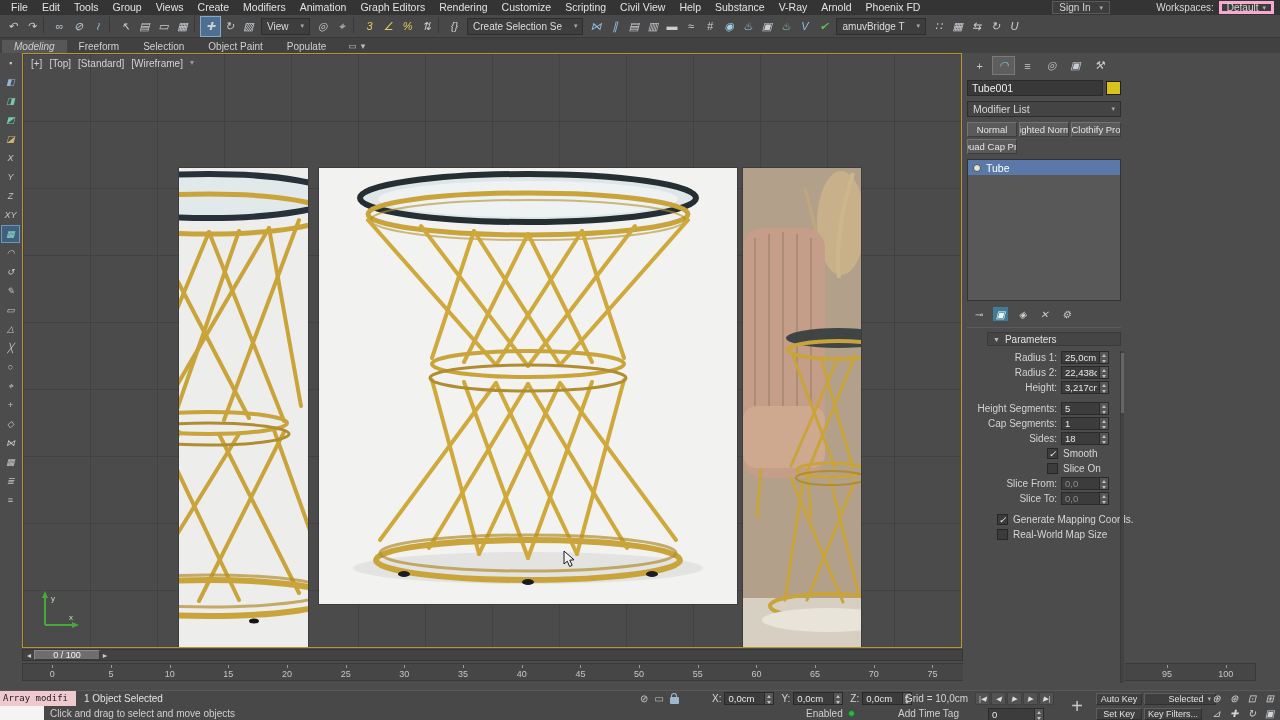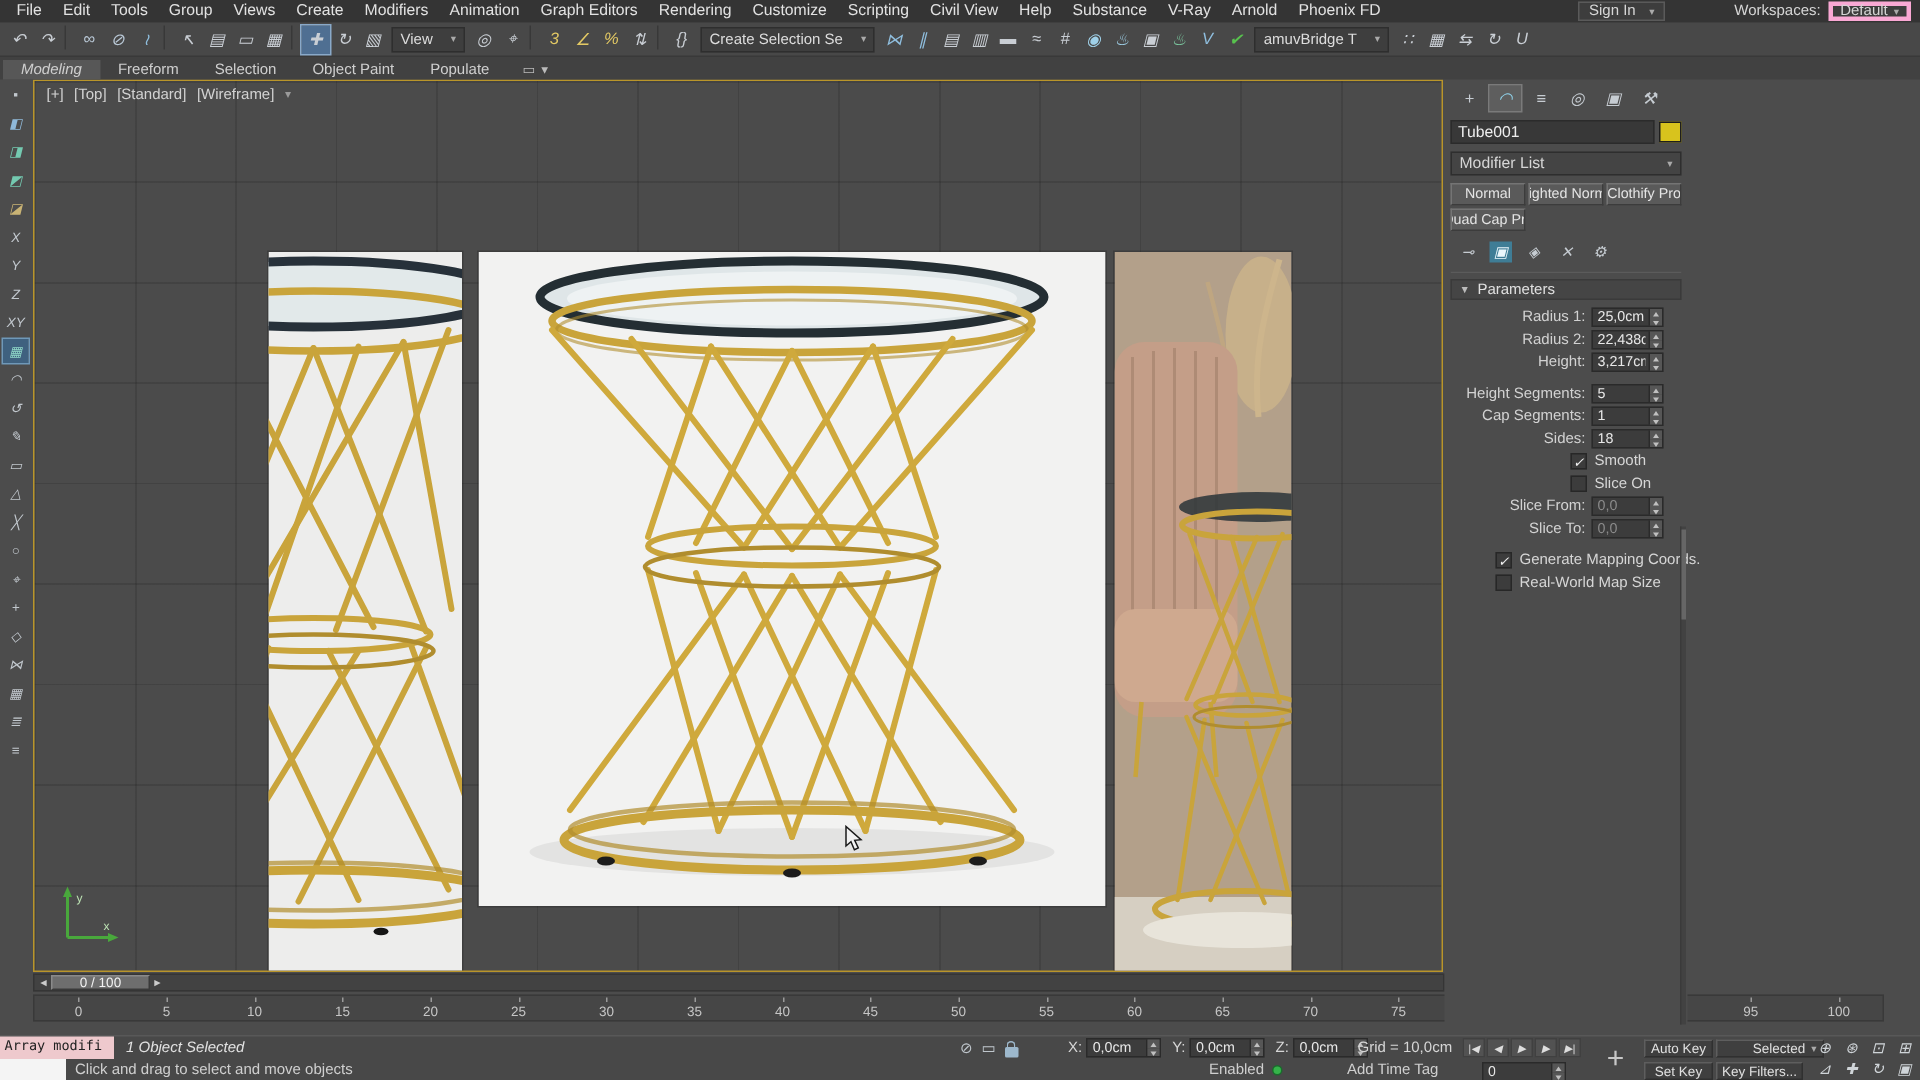--- a/index.html
+++ b/index.html
@@ -74,21 +74,21 @@
   .cp-stack{height:142px;background:#585858;border:1px solid #333;margin-bottom:4px;}
   .stack-row{height:15px;background:#5b79a8;color:#fff;display:flex;align-items:center;gap:5px;
              padding:0 5px;font-size:10.5px;}
   .stack-bulb{width:8px;height:8px;border-radius:50%;background:#e9e4ca;border:1px solid #44506a;flex:0 0 auto;}
   .cp-stack-tools{display:flex;gap:7px;padding:2px 4px 3px;}
   .st-icon{width:15px;height:14px;display:flex;align-items:center;justify-content:center;
            font-size:10px;color:#c6ccd2;}
   .st-icon.active{background:#3f7d96;color:#eaf6fb;}
   .cp-sep{height:1px;background:#3c3c3c;border-bottom:1px solid #5b5b5b;margin:3px 0 4px;}
   .rollout-h{height:14px;background:#454545;border:1px solid #3a3a3a;display:flex;align-items:center;
-             gap:5px;padding:0 5px;font-size:10px;color:#e0e0e0;margin-bottom:4px;}
+             gap:5px;padding:0 5px;font-size:10px;color:#e0e0e0;margin-bottom:4px;margin-left:20px;}
   .rollout-h .tri{font-size:7px;color:#bbb;}
   .p-row{display:flex;align-items:center;justify-content:flex-end;gap:4px;height:15px;padding-right:12px;}
   .p-label{font-size:10px;color:#d2d2d2;white-space:nowrap;}
   .p-field{width:48px;height:13px;background:#3c3c3c;border:1px solid #2a2a2a;display:flex;
            align-items:center;position:relative;padding:0 11px 0 3px;font-size:9.5px;color:#e8e8e8;}
   .p-val{font-weight:normal;white-space:nowrap;overflow:hidden;}
   .spin{position:absolute;right:0;top:0;width:9px;height:100%;display:flex;flex-direction:column;
         border-left:1px solid #2a2a2a;}
   .spin i{flex:1;position:relative;background:#565656;}
   .spin i::after{content:"";position:absolute;left:2px;top:2px;border-left:2.5px solid transparent;
@@ -117,21 +117,21 @@
             border:1px solid #393939;display:flex;z-index:8;}
   .tick{flex:1;text-align:center;font-size:9px;color:#c6c6c6;position:relative;padding-top:5px;}
   .tick::before{content:"";position:absolute;top:1px;left:50%;width:1px;height:3px;background:#9a9a9a;}
 
   
   #statusbar{position:absolute;left:0;top:690px;width:1280px;height:30px;background:#484848;
              border-top:1px solid #585858;font-size:10px;z-index:9;}
   #listener-pink{position:absolute;left:0;top:0;width:76px;height:15px;background:#eec9cd;color:#222;
                  font-family:"DejaVu Sans Mono",monospace;font-size:9px;padding:2px 3px;white-space:nowrap;overflow:hidden;}
   #listener-white{position:absolute;left:0;top:15px;width:44px;height:15px;background:#f4f4f4;}
-  #sel-text{position:absolute;left:84px;top:2px;color:#e2e2e2;font-style:italic;}
+  #sel-text{position:absolute;left:84px;top:2px;color:#e2e2e2;}
   #prompt-text{position:absolute;left:50px;top:17px;color:#cfcfcf;}
   #mid-icons{position:absolute;left:640px;top:2px;display:flex;gap:6px;align-items:center;}
   .sb-glyph{font-size:10px;color:#bfc6cc;}
   .lock-icon{width:9px;height:7px;background:#9db8cc;border-radius:1px;position:relative;margin-top:4px;}
   .lock-icon::before{content:"";position:absolute;top:-4px;left:1.5px;width:4px;height:4px;
                      border:1.5px solid #9db8cc;border-bottom:none;border-radius:3px 3px 0 0;}
   #coords{position:absolute;left:712px;top:1px;display:flex;gap:7px;align-items:center;}
   .coord{display:flex;align-items:center;gap:3px;}
   .coord .p-field{width:50px;}
   #grid-text{position:absolute;left:905px;top:2px;color:#d6d6d6;}
@@ -590,20 +590,26 @@
   <div class="cp-dd">
     <span>Modifier List</span>
     <span class="dd-arrow">▾</span>
   </div>
   <div class="cp-btn-grid">
       <button class="cp-btn">Normal</button>
       <button class="cp-btn">Weighted Normals</button>
       <button class="cp-btn">Clothify Pro</button>
       <button class="cp-btn">Quad Cap Pro</button>
     </div>
+  <div class="cp-stack">
+      <div class="stack-row active">
+      <span class="stack-bulb"></span>
+      <span>Tube</span>
+    </div>
+    </div>
   <div class="cp-stack-tools">
       <span class="st-icon">
         <i>⊸</i>
       </span>
       <span class="st-icon active">
         <i>▣</i>
       </span>
       <span class="st-icon">
         <i>◈</i>
       </span>

